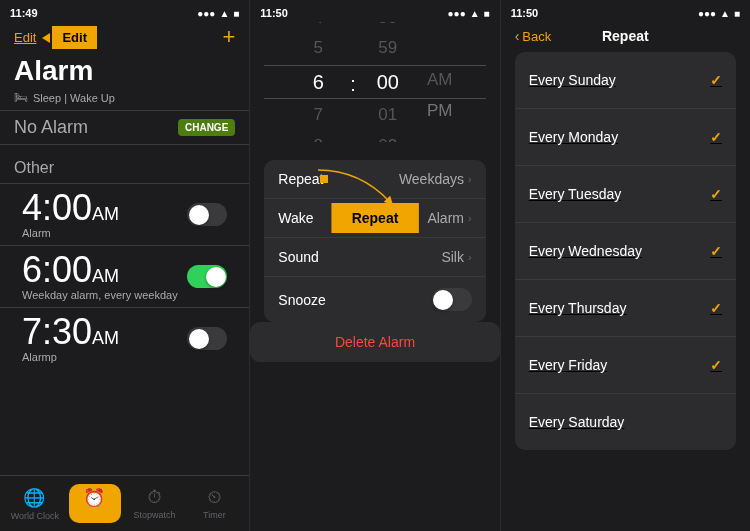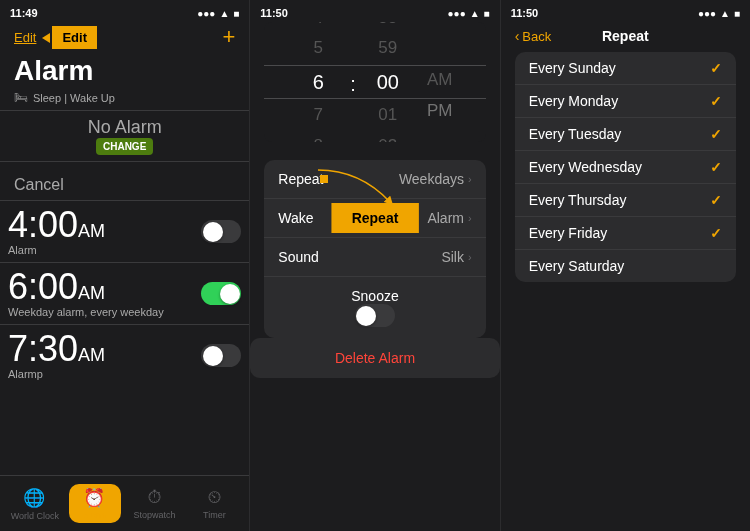--- a/index.html
+++ b/index.html
@@ -91,21 +91,20 @@
     .sleep-text { font-size: 11px; color: #aaa; }
 
     .no-alarm-row {
       display: flex;
       justify-content: space-between;
       align-items: center;
       padding: 6px 14px;
       border-top: 0.5px solid #3a3a3c;
       border-bottom: 0.5px solid #3a3a3c;
       margin-bottom: 10px;
-      flex-direction: column;
     }
     .no-alarm-text {
       font-size: 18px;
       font-weight: 300;
       color: #aaa;
     }
     .change-btn {
       background: #4d7c0f;
       color: #fff;
       font-size: 10px;
@@ -115,21 +114,21 @@
     }
 
     .section-label {
       font-size: 16px;
       font-weight: 400;
       color: #aaa;
       padding: 4px 14px 6px;
     }
 
     .alarm-item {
-      padding: 6px 8px;
+      padding: 6px 22px;
       border-top: 0.5px solid #3a3a3c;
     }
     .alarm-item:last-child { border-bottom: 0.5px solid #3a3a3c; }
     .alarm-row {
       display: flex;
       justify-content: space-between;
       align-items: center;
     }
     .alarm-time {
       font-size: 36px;
@@ -283,21 +282,21 @@
       overflow: hidden;
     }
     .settings-row {
       display: flex;
       justify-content: space-between;
       align-items: center;
       padding: 11px 14px;
       border-bottom: 0.5px solid #3a3a3c;
       position: relative;
     }
-    .settings-row:last-child { border-bottom: none; flex-direction: column; }
+    .settings-row:last-child { border-bottom: none; }
     .settings-label {
       font-size: 14px;
       color: #fff;
     }
     .settings-value {
       display: flex;
       align-items: center;
       gap: 4px;
       font-size: 14px;
       color: #aaa;
@@ -358,22 +357,23 @@
     .repeat-list {
       margin: 0 14px;
       background: #2c2c2e;
       border-radius: 10px;
       overflow: hidden;
     }
     .repeat-row {
       display: flex;
       justify-content: space-between;
       align-items: center;
-      padding: 8px 14px;
+      padding: 20px 14px;
       border-bottom: 0.5px solid #3a3a3c;
+      text-decoration: underline;
     }
     .repeat-row:last-child { border-bottom: none; }
     .repeat-day-label {
       font-size: 14px;
       color: #fff;
     }
     .checkmark {
       color: #f0a500;
       font-size: 14px;
       font-weight: 600;
@@ -410,21 +410,21 @@
   <div class="sleep-row">
     <span class="sleep-icon">🛏</span>
     <span class="sleep-text">Sleep | Wake Up</span>
   </div>
 
   <div class="no-alarm-row">
     <span class="no-alarm-text">No Alarm</span>
     <span class="change-btn">CHANGE</span>
   </div>
 
-  <div class="section-label">Cancel</div>
+  <div class="section-label">Other</div>
 
   <div class="alarm-item">
     <div class="alarm-row">
       <div>
         <div class="alarm-time">
           <span>4:00</span><span class="ampm">AM</span>
         </div>
         <div class="alarm-sub">Alarm</div>
       </div>
       <div class="toggle"></div>

